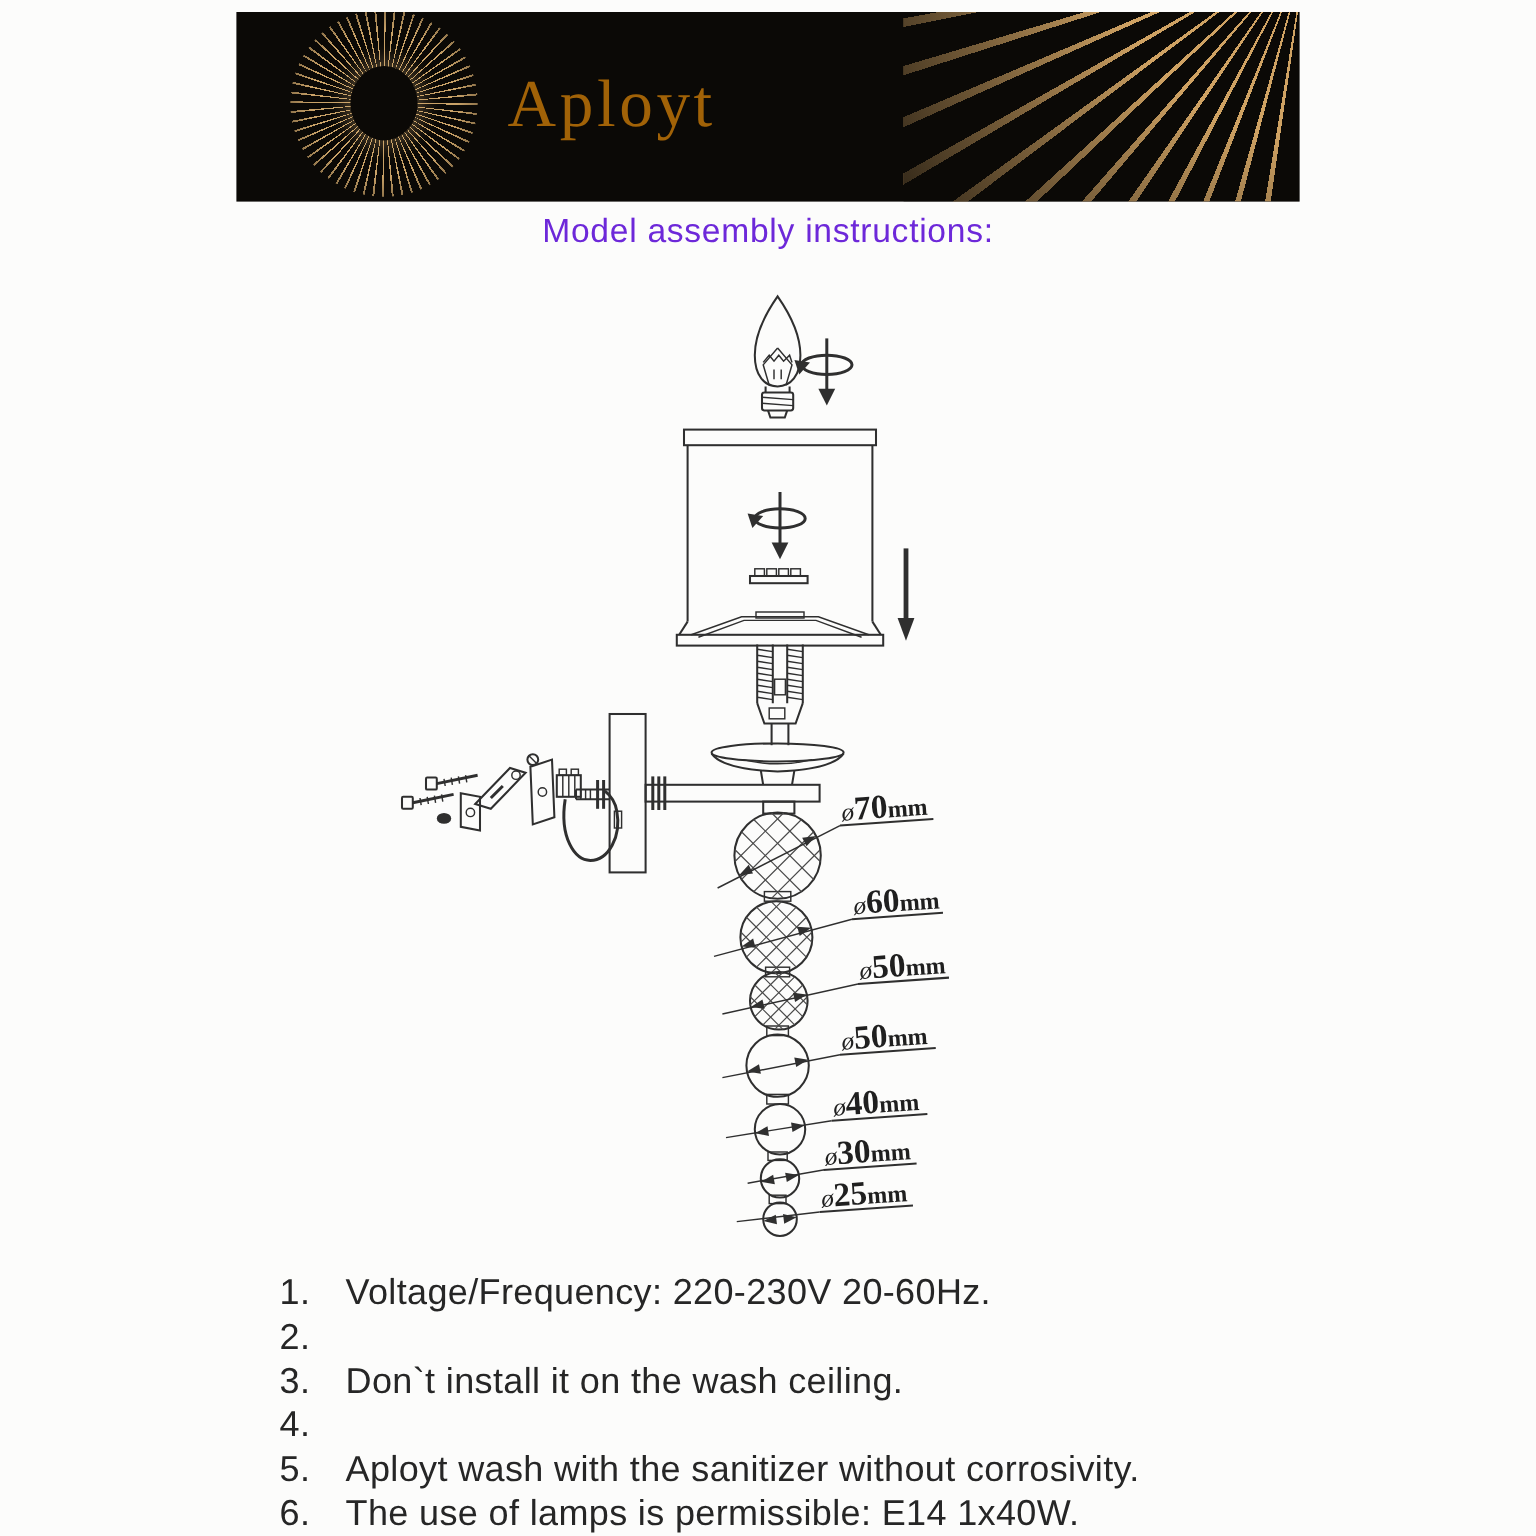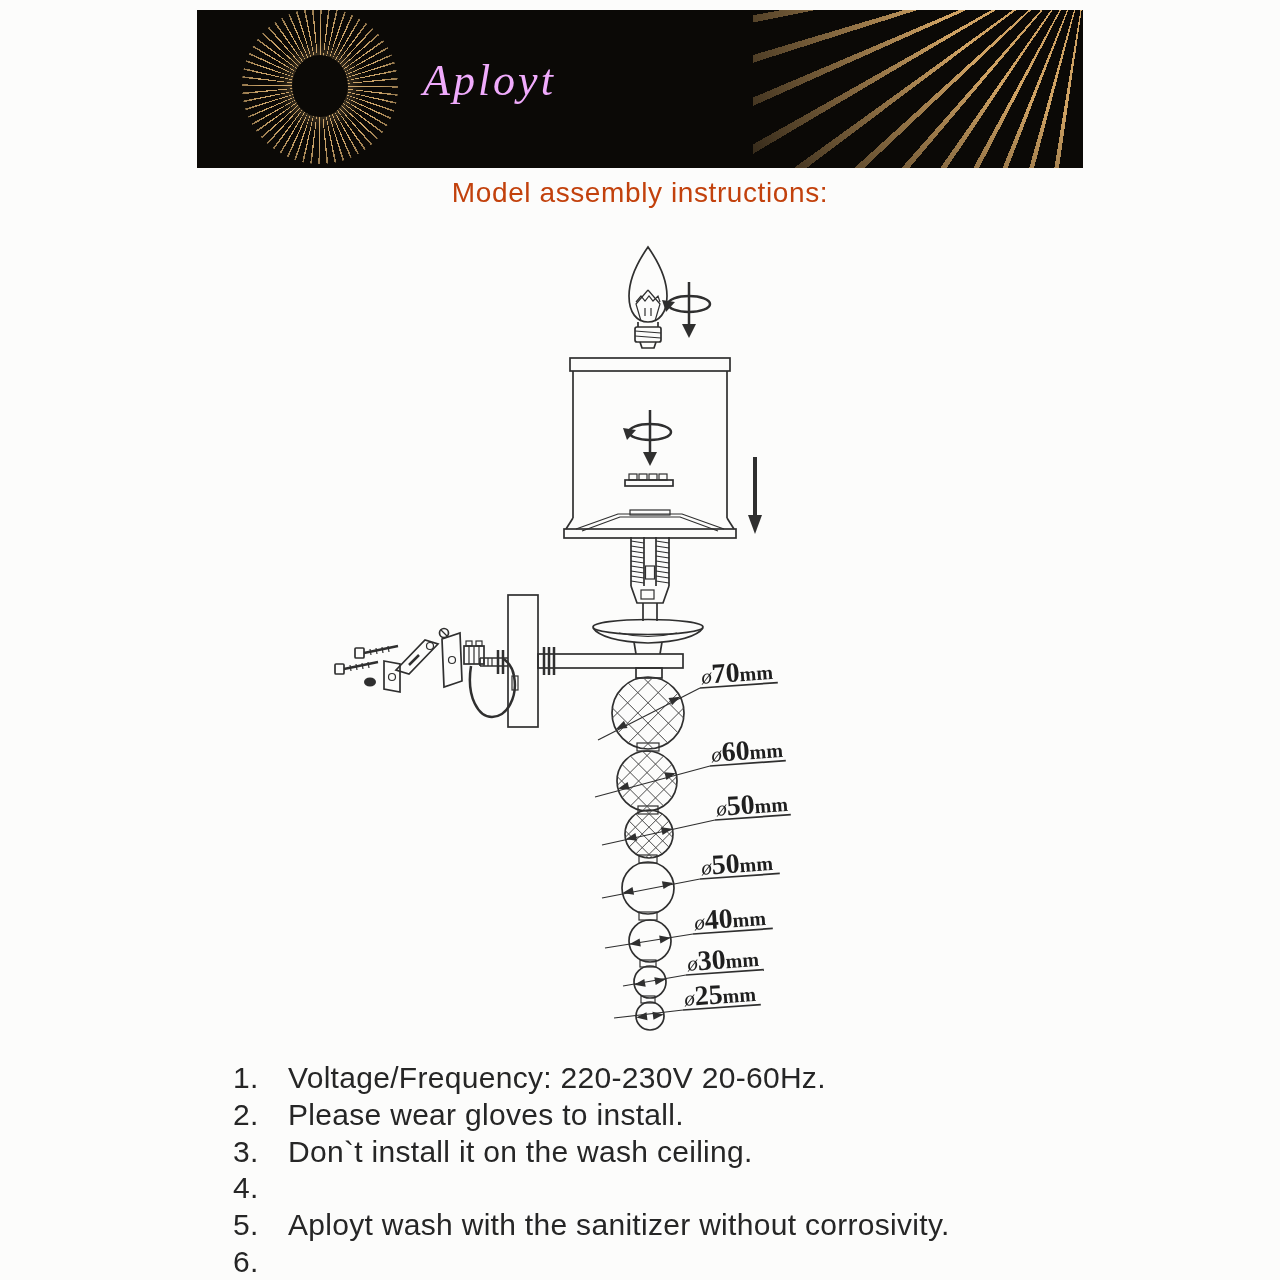--- a/index.html
+++ b/index.html
@@ -8,28 +8,28 @@
 
   
   .banner{position:absolute;left:197px;top:10px;width:886px;height:158px;background:#0b0906;overflow:hidden;}
   .burst{position:absolute;left:45px;top:-2px;width:156px;height:156px;border-radius:50%;
          background:repeating-conic-gradient(#c9a268 0deg 1.2deg, rgba(11,9,6,0) 1.2deg 6deg);}
   .burst::before{content:"";position:absolute;inset:0;border-radius:50%;
          background:radial-gradient(circle, rgba(11,9,6,0) 0 55%, rgba(11,9,6,0.55) 85%, rgba(11,9,6,0.85) 100%);}
   .burst::after{content:"";position:absolute;left:50%;top:50%;width:56px;height:62px;transform:translate(-50%,-50%);
          border-radius:50%;background:#0b0906;box-shadow:0 0 16px 5px rgba(226,186,128,0.33);}
   .brand{position:absolute;left:226px;top:45px;font-family:"Liberation Serif",serif;font-weight:400;
-         font-size:44px;letter-spacing:3px;color:#f0abfc;font-style:italic;}
+         font-size:56px;letter-spacing:3px;color:#a16207;}
   .rays{position:absolute;top:0;right:0;width:330px;height:158px;
          background:repeating-conic-gradient(from 183deg at 102% -35%, rgba(11,9,6,0) 0deg 5.2deg, #cfa263 5.2deg 6.4deg);}
   .rays::after{content:"";position:absolute;inset:0;
          background:radial-gradient(circle at 102% -35%, rgba(11,9,6,0) 40%, rgba(11,9,6,0.45) 72%, rgba(11,9,6,0.8) 100%);}
 
   
-  .title{position:absolute;left:0;top:178px;width:100%;text-align:center;color:#c2410c;
+  .title{position:absolute;left:0;top:178px;width:100%;text-align:center;color:#6d28d9;
          font-size:28px;line-height:29px;letter-spacing:0.6px;}
 
   
   .diagram{position:absolute;left:330px;top:240px;}
   .diagram path,.diagram rect,.diagram line,.diagram circle,.diagram ellipse,.diagram polyline,
   .diagram polygon{stroke:#2f2f2f;fill:none;stroke-width:1.7;}
   .diagram .ah{fill:#2f2f2f;stroke:none;}
   .diagram .fill{fill:#2f2f2f;stroke:none;}
   .diagram .lat{stroke:#4a4a4a;stroke-width:1;}
   .diagram .thick{stroke-width:2.5;}
@@ -273,31 +273,31 @@
     </g>
   </svg>
 
   <div class="list">
     <div class="row">
       <span class="num">1.</span>
       <span class="txt">Voltage/Frequency: 220-230V 20-60Hz.</span>
     </div>
     <div class="row">
       <span class="num">2.</span>
-      <span class="txt">Please wear gloves to install.</span>
     </div>
     <div class="row">
       <span class="num">3.</span>
       <span class="txt">Don`t install it on the wash ceiling.</span>
     </div>
     <div class="row">
       <span class="num">4.</span>
     </div>
     <div class="row">
       <span class="num">5.</span>
       <span class="txt">Aployt wash with the sanitizer without corrosivity.</span>
     </div>
     <div class="row">
       <span class="num">6.</span>
+      <span class="txt">The use of lamps is permissible: E14 1x40W.</span>
     </div>
   </div>
 
 </div>
 
 </body></html>

